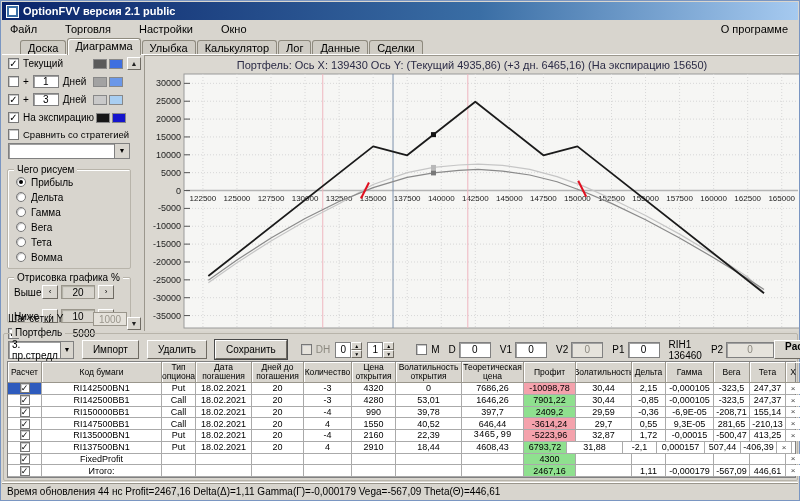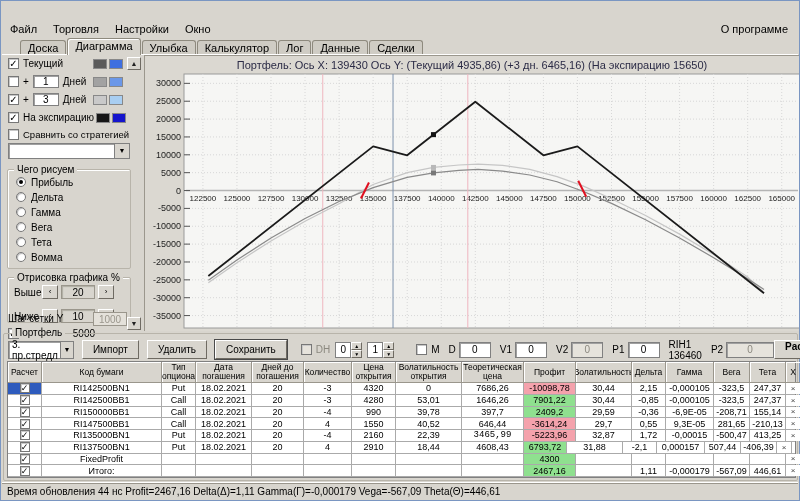--- a/index.html
+++ b/index.html
@@ -8,21 +8,21 @@
 
   
   .titlebar { position:absolute; left:1px; top:1px; right:1px; height:18px;
     background:linear-gradient(90deg,#0a246a 0%,#3a6ea5 60%,#a6caf0 100%);
     color:#fff; font-size:11px; font-weight:bold; display:flex; align-items:center; padding:0 4px; }
   .appicon { width:13px; height:13px; margin-right:4px; background:#3a6ea5; border:1px solid #fff; position:relative; }
   .appicon::after{ content:""; position:absolute; left:2px; top:2px; width:7px; height:7px; background:#fff; }
 
   
   .menubar { position:absolute; left:1px; top:19px; right:1px; height:17px; background:#d8d5ce;
-    display:flex; align-items:center; font-size:11px; color:#000; }
+    display:flex; align-items:center; font-size:11px; color:#000;gap:12px; }
   .menuitem { padding:1px 8px; cursor:default; }
   .menu-right { margin-left:auto; padding:1px 10px; }
 
   
   .tabsrow { position:absolute; left:1px; top:37px; right:1px; height:17px; display:flex; align-items:flex-end; padding-left:18px; font-size:11px; }
   .tab { border:1px solid #8e8a7e; border-bottom:none; background:#cfccc4; padding:1px 7px 2px; margin-right:1px;
     border-radius:3px 3px 0 0; height:15px; }
   .tab.active { background:#d8d5ce; height:17px; font-weight:normal; position:relative; z-index:3; box-shadow:inset 1px 1px 0 #fff; }
   .main-sep { position:absolute; left:1px; top:53px; right:1px; height:1px; background:#fff; z-index:2; }
 
@@ -97,20 +97,24 @@
 
   
   .statusbar { position:absolute; left:1px; bottom:1px; right:1px; height:17px; border-top:1px solid #fff;
     box-shadow:inset 0 1px 0 #9a968c; background:#d8d5ce; display:flex; align-items:center; padding-left:5px; font-size:10px; }
 </style>
 </head>
 <body>
 
 <div class="window">
 
+  <div class="titlebar">
+    <span class="appicon"></span>
+    <span>OptionFVV версия 2.1 public</span>
+  </div>
 
   <div class="menubar">
       <span class="menuitem">Файл</span>
       <span class="menuitem">Торговля</span>
       <span class="menuitem">Настройки</span>
       <span class="menuitem">Окно</span>
 
     <span class="menuitem menu-right">О программе</span>
   </div>
 

